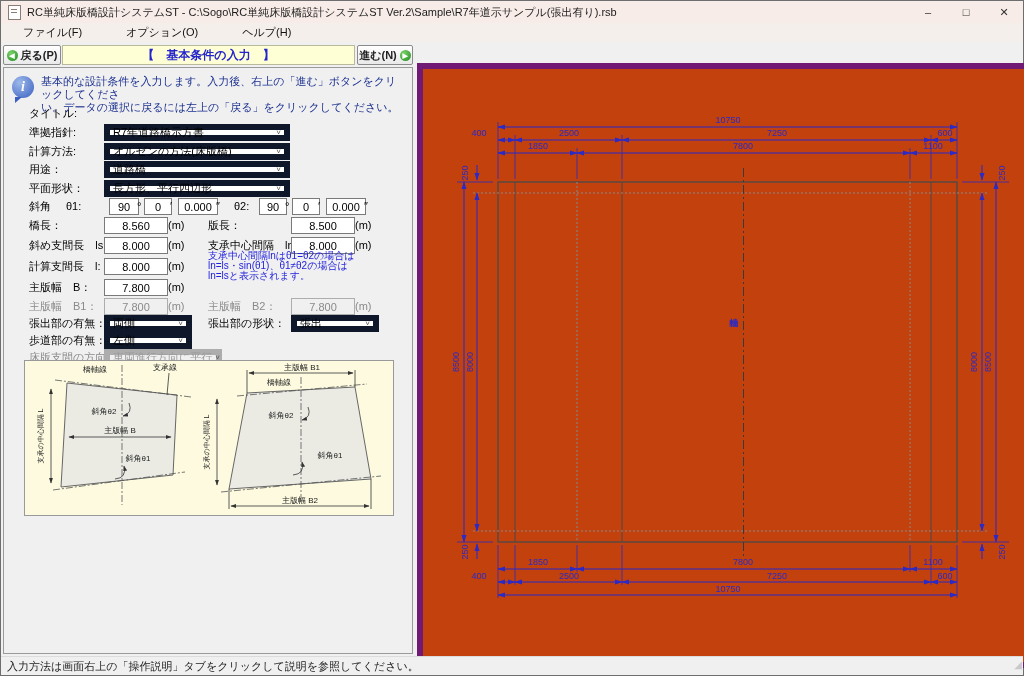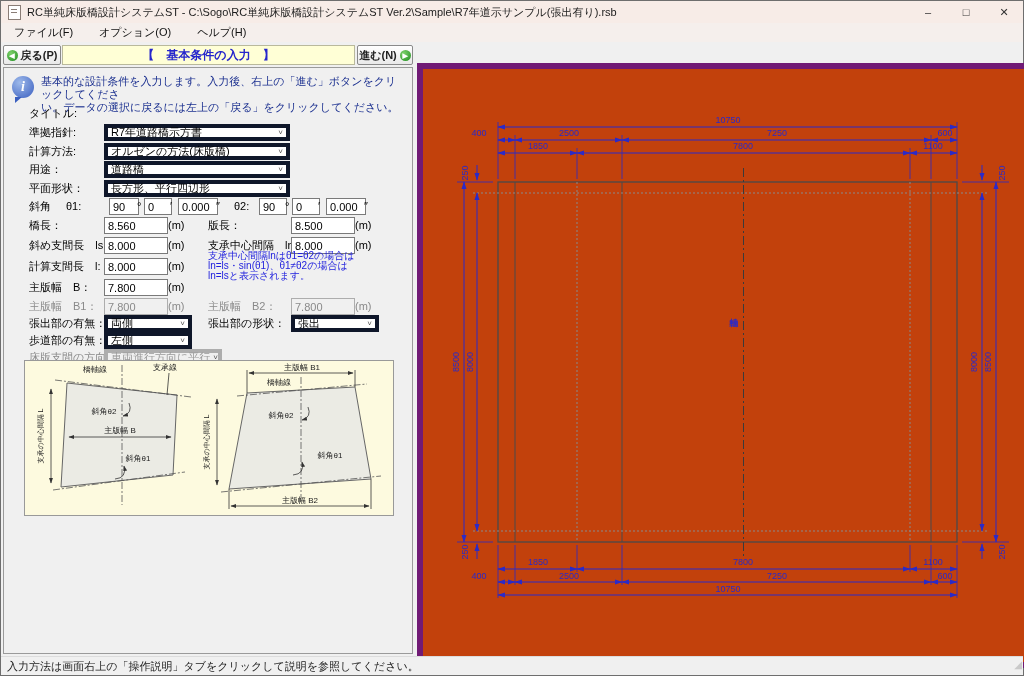--- a/index.html
+++ b/index.html
@@ -6,38 +6,38 @@
   body{width:1024px;height:676px;overflow:hidden;font-family:"Liberation Sans",sans-serif;background:#e8e8e8;}
   .win{position:relative;width:1024px;height:676px;background:#f0f0f0;border:1px solid #6e6e6e;box-sizing:border-box;}
   
   .titlebar{position:absolute;left:0;top:0;right:0;height:22px;background:#f7ece7;display:flex;align-items:center;font-size:11px;color:#1c1c1c;}
   .appicon{width:11px;height:13px;margin:0 6px 0 7px;background:#fff;border:1px solid #8a7d76;position:relative;}
   .appicon:after{content:"";position:absolute;left:2px;top:3px;width:6px;height:1px;background:#8a7d76;box-shadow:0 3px 0 #8a7d76;}
   .wbtns{margin-left:auto;display:flex;height:22px;}
   .wbtn{width:38px;text-align:center;line-height:22px;font-size:11px;color:#333;}
   
   .menubar{position:absolute;left:0;top:22px;right:0;height:19px;background:#f5efec;display:flex;align-items:center;font-size:11px;color:#111;}
-  .menu-item{padding:0 13px;line-height:19px;}
+  .menu-item{padding:0 22px;line-height:19px;}
   
   .btn{position:absolute;top:44px;height:20px;background:linear-gradient(#ffffff,#e9e9e9);border:1px solid #8a8a8a;border-radius:2px;font-size:11px;font-weight:bold;color:#222;display:flex;align-items:center;justify-content:center;gap:3px;box-sizing:border-box;}
   .gcirc{width:11px;height:11px;border-radius:50%;background:radial-gradient(circle at 35% 30%,#7cd06a,#1f8d1f);color:#fff;font-size:7px;line-height:11px;text-align:center;}
   .panel-title{position:absolute;left:61px;top:44px;width:293px;height:20px;background:#ffffd6;border:1px solid #b9b99c;box-sizing:border-box;color:#2525cc;font-size:12px;font-weight:bold;text-align:center;line-height:18px;}
   
   .left-frame{position:absolute;left:2px;top:66px;width:410px;height:587px;border:1px solid #9a9a9a;background:#f0f0f0;box-sizing:border-box;}
   .info-icon{position:absolute;left:8px;top:8px;width:22px;height:22px;border-radius:50%;background:radial-gradient(circle at 35% 30%,#9db9ea,#3a5fc0);color:#fff;font-weight:bold;font-style:italic;font-family:"Liberation Serif",serif;font-size:14px;text-align:center;line-height:21px;}
   .info-icon:after{content:"";position:absolute;left:3px;bottom:-5px;width:0;height:0;border-left:7px solid #3a5fc0;border-bottom:6px solid transparent;}
   .info-text{position:absolute;left:37px;top:7px;width:362px;font-size:11px;line-height:13px;color:#1a2f8f;}
   .row{position:absolute;left:0;right:0;height:25px;}
   .lbl{position:absolute;font-size:11px;color:#000;line-height:17px;white-space:nowrap;}
   .lbl.dis{color:#8a8a8a;}
   .inp{position:absolute;height:15px;border:1px solid #7a7a7a;background:#fff;font-size:11px;font-family:"Liberation Sans",sans-serif;padding:0 3px;box-sizing:content-box;}
-  .inp.num{text-align:left;}
+  .inp.num{text-align:center;}
   .inp.dis{background:#f0f0f0;color:#8a8a8a;border-color:#adadad;}
   .unit{position:absolute;font-size:11px;line-height:17px;color:#000;}
-  .dd{position:absolute;height:17px;border:4px solid #0f172a;background:#fff;box-sizing:border-box;display:flex;align-items:center;}
+  .dd{position:absolute;height:17px;border:6px solid #0f172a;background:#fff;box-sizing:border-box;display:flex;align-items:center;}
   .dd .ddv{font-size:11px;padding-left:3px;white-space:nowrap;flex:1;}
   .dd .chev{font-size:8px;color:#555;padding:0 3px;}
   .dd.dis{background:#f0f0f0;border-color:#adadad;}
   .dd.dis .ddv{color:#9a9a9a;}
   .note{position:absolute;left:204px;top:183px;width:200px;font-size:10px;line-height:10px;color:#2222dd;white-space:nowrap;}
   .diagram-box{position:absolute;left:20px;top:292px;width:370px;height:156px;background:#fdfadf;border:1px solid #999;box-sizing:border-box;}
   
   .tabs{position:absolute;left:417px;top:43px;height:19px;display:flex;font-size:11px;color:#111;}
   .tab{padding:2px 9px 1px 9px;border:1px solid transparent;}
   .tab.active{border:1px dotted #666;}

